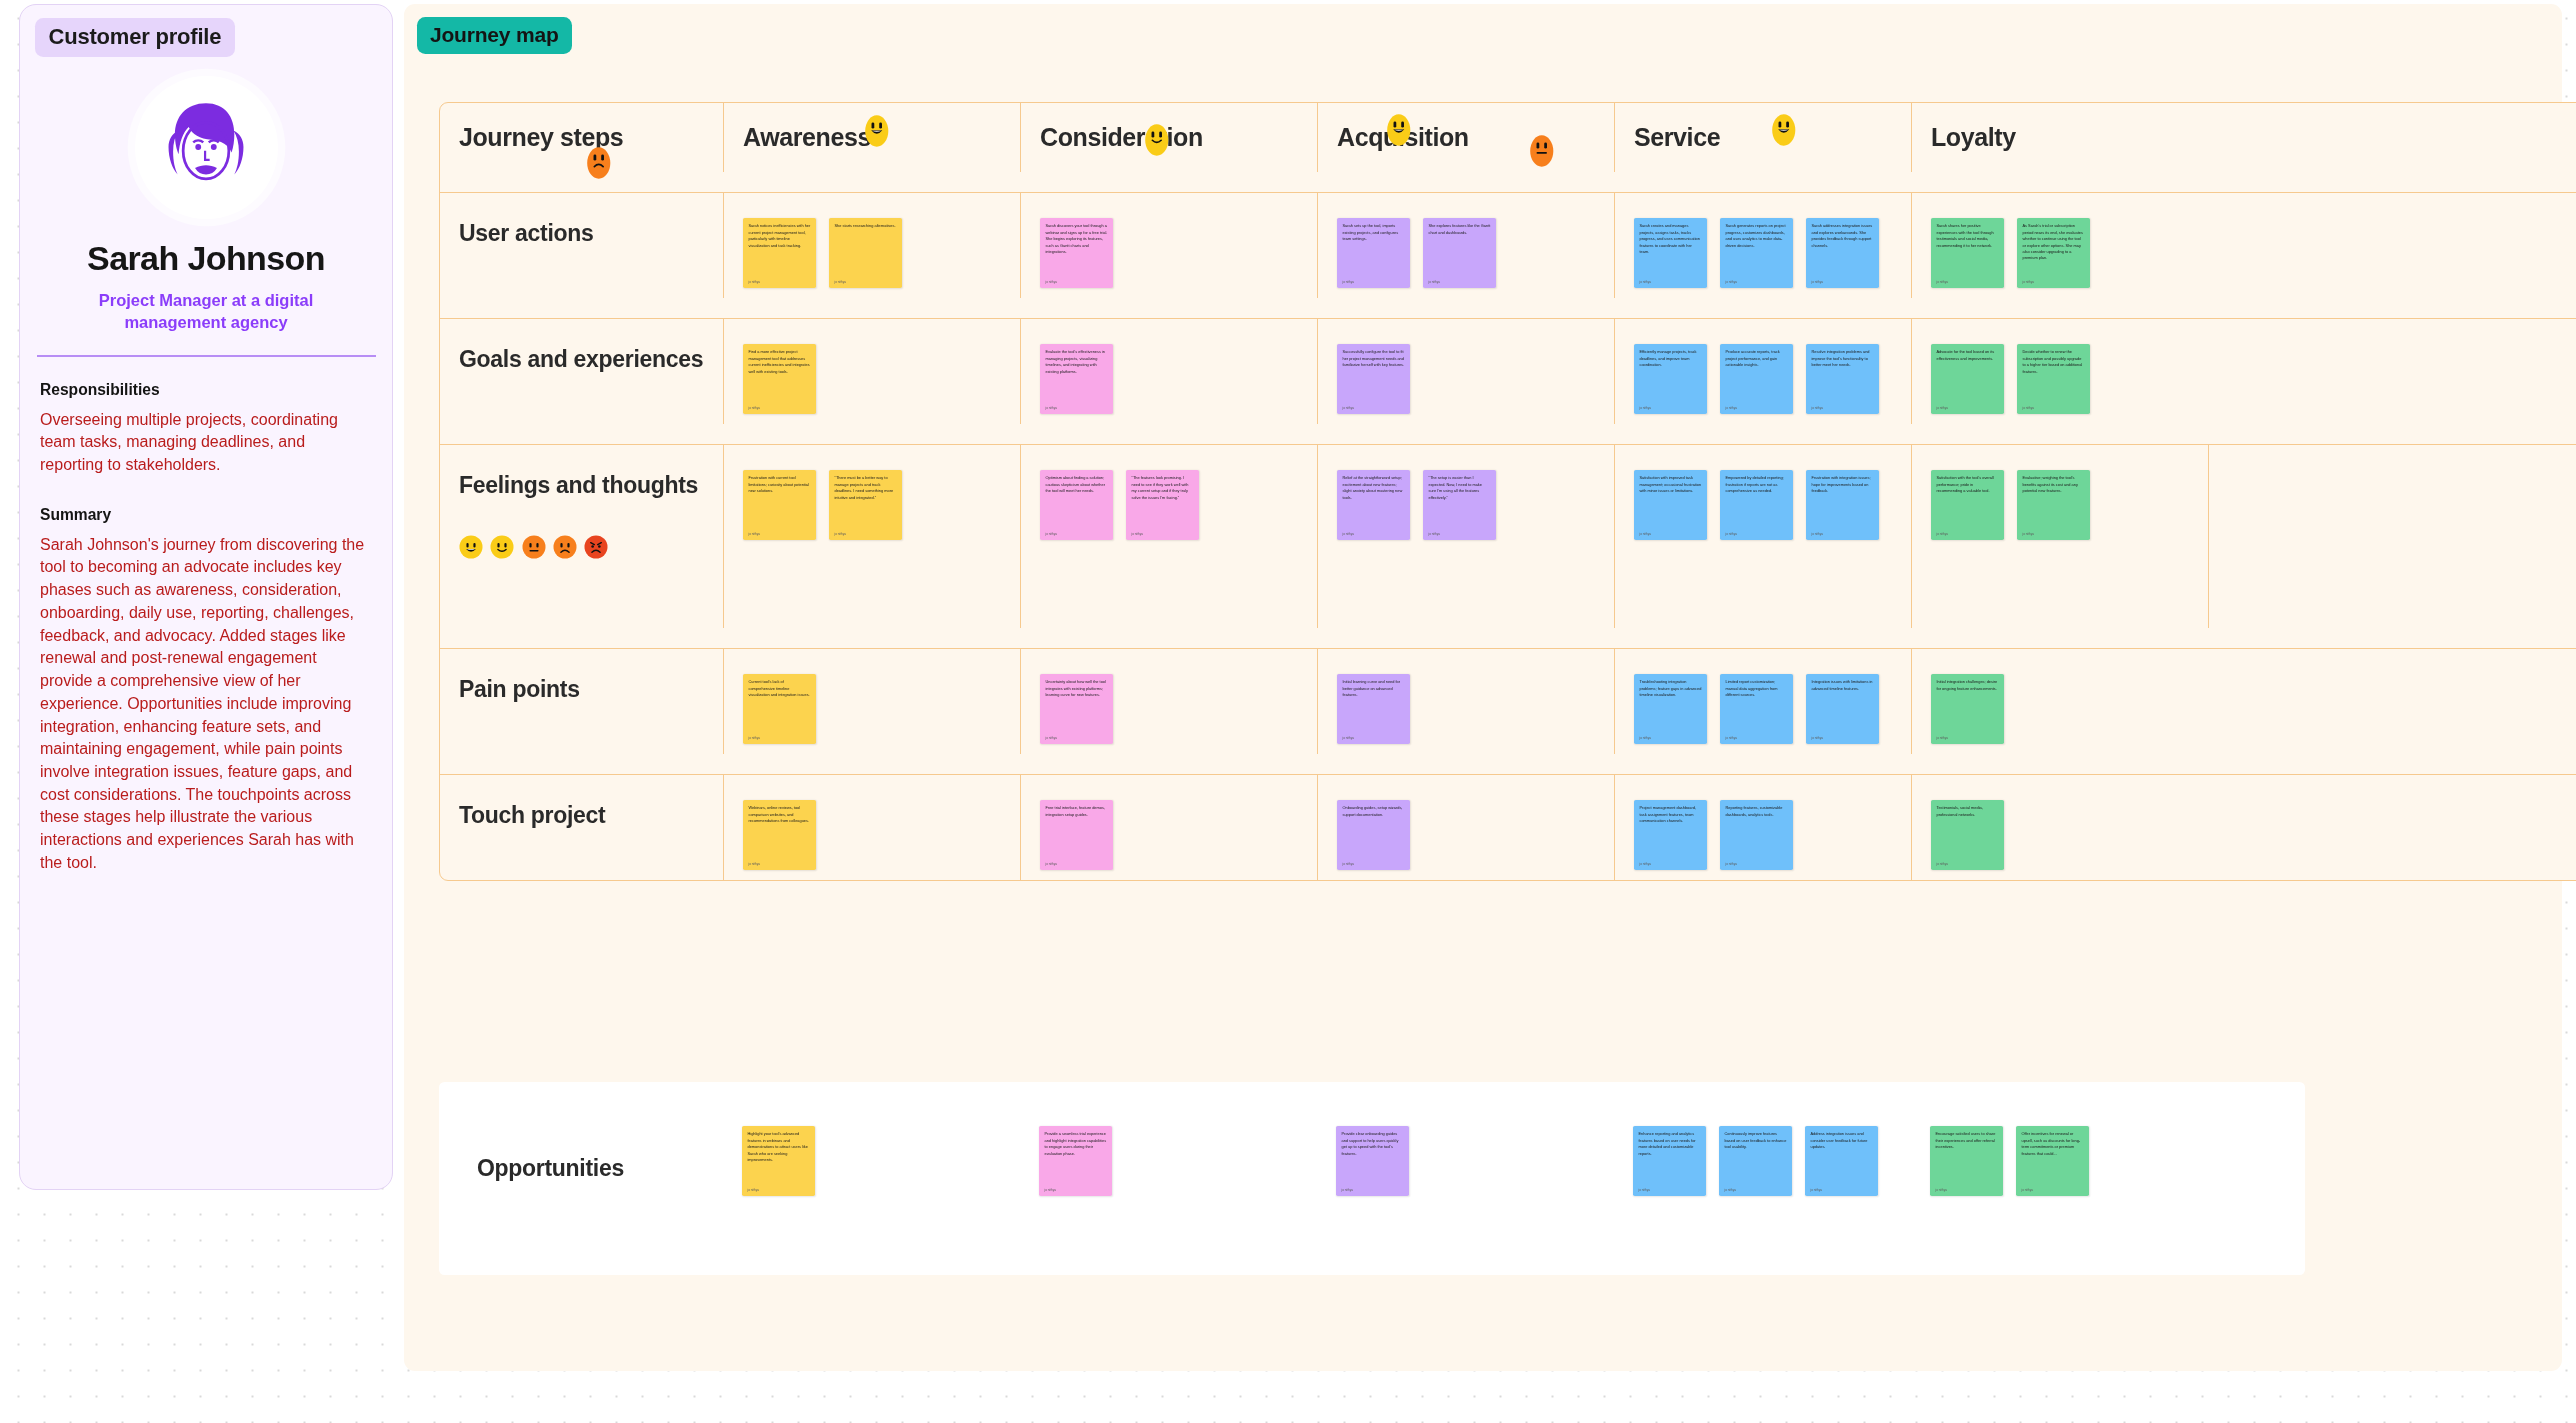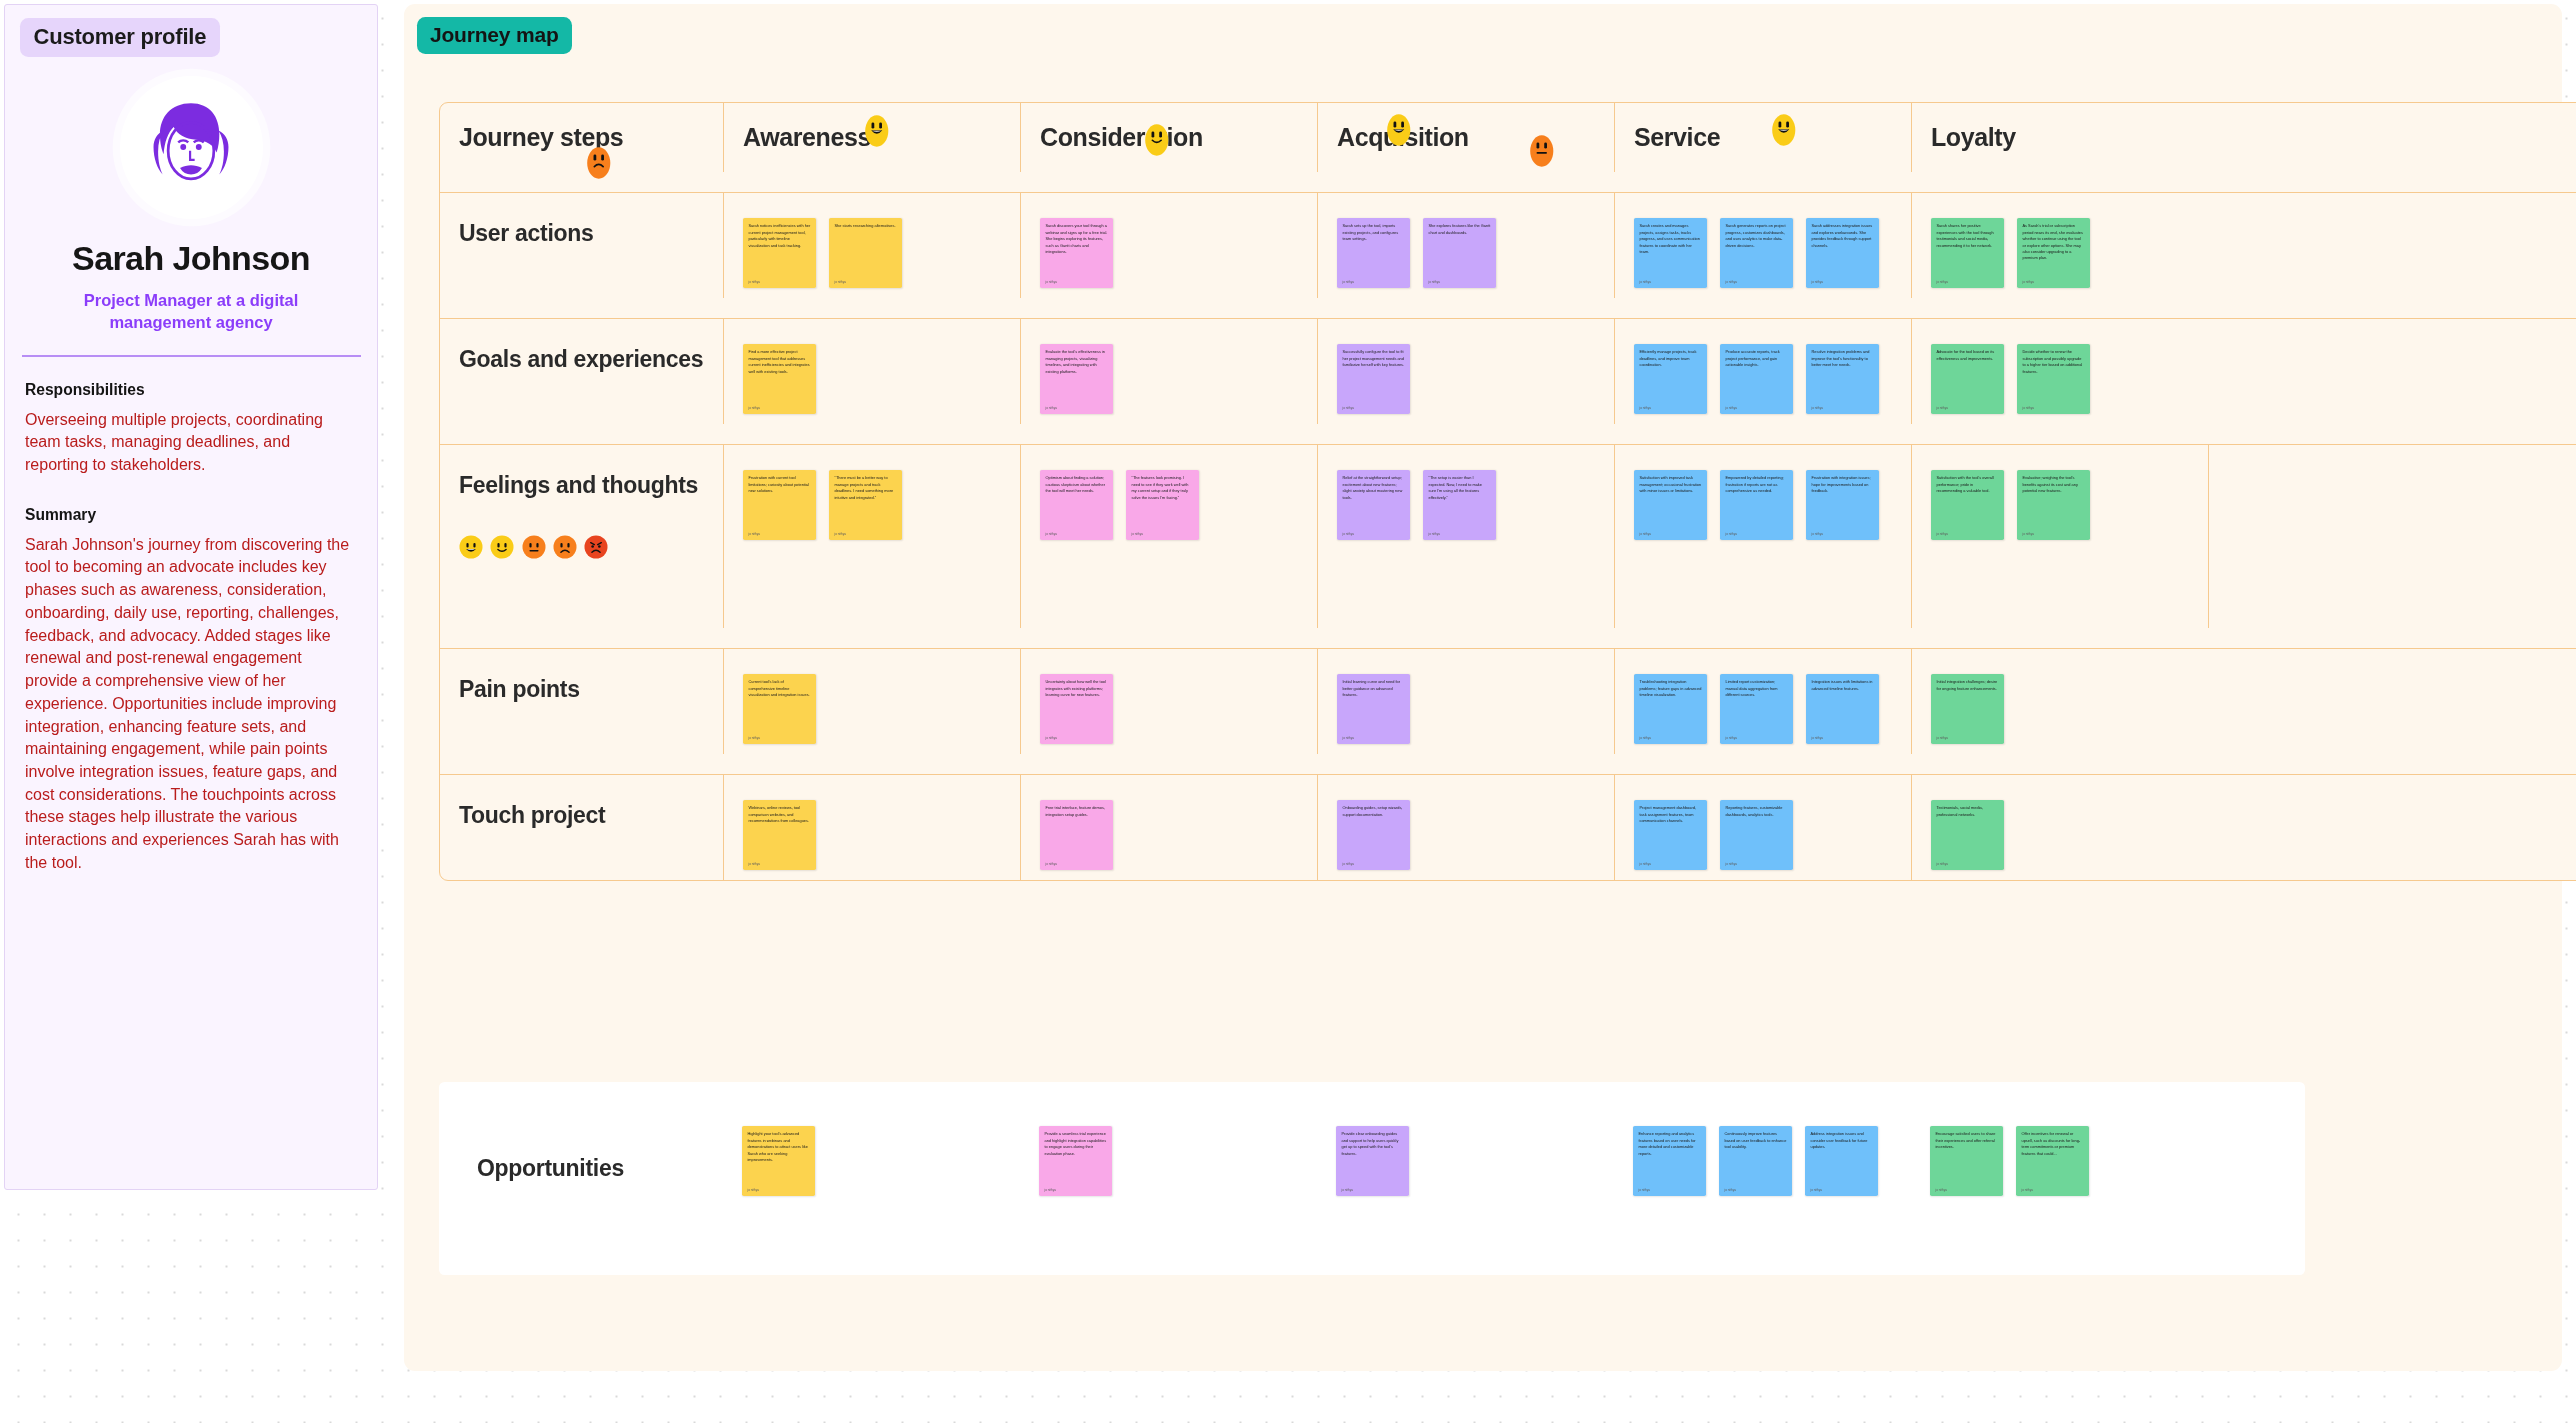--- a/index.html
+++ b/index.html
@@ -16,25 +16,25 @@
     position: absolute; inset: 0;
     background-color: #ffffff;
     background-image: radial-gradient(#d9d9d9 1.3px, transparent 1.3px);
     background-size: 26px 26px;
     background-position: 5.5px 5.5px;
   }
 
   
   #profile-panel {
     position: absolute;
-    left: 4px; top: 3.7px;
+    left: 19px; top: 3.7px;
     width: 374px; height: 1186px;
     background: #faf4ff;
     border: 1.4px solid #e3d3f5;
-    border-radius: 3px;
+    border-radius: 17px;
     padding: 0;
   }
   .profile-badge {
     display: inline-block;
     margin: 13px 0 0 14.7px;
     background: #e6d5fb;
     color: #1b1b1b;
     font-size: 22px;
     font-weight: 700;
     padding: 6.4px 13.8px 7.3px;

